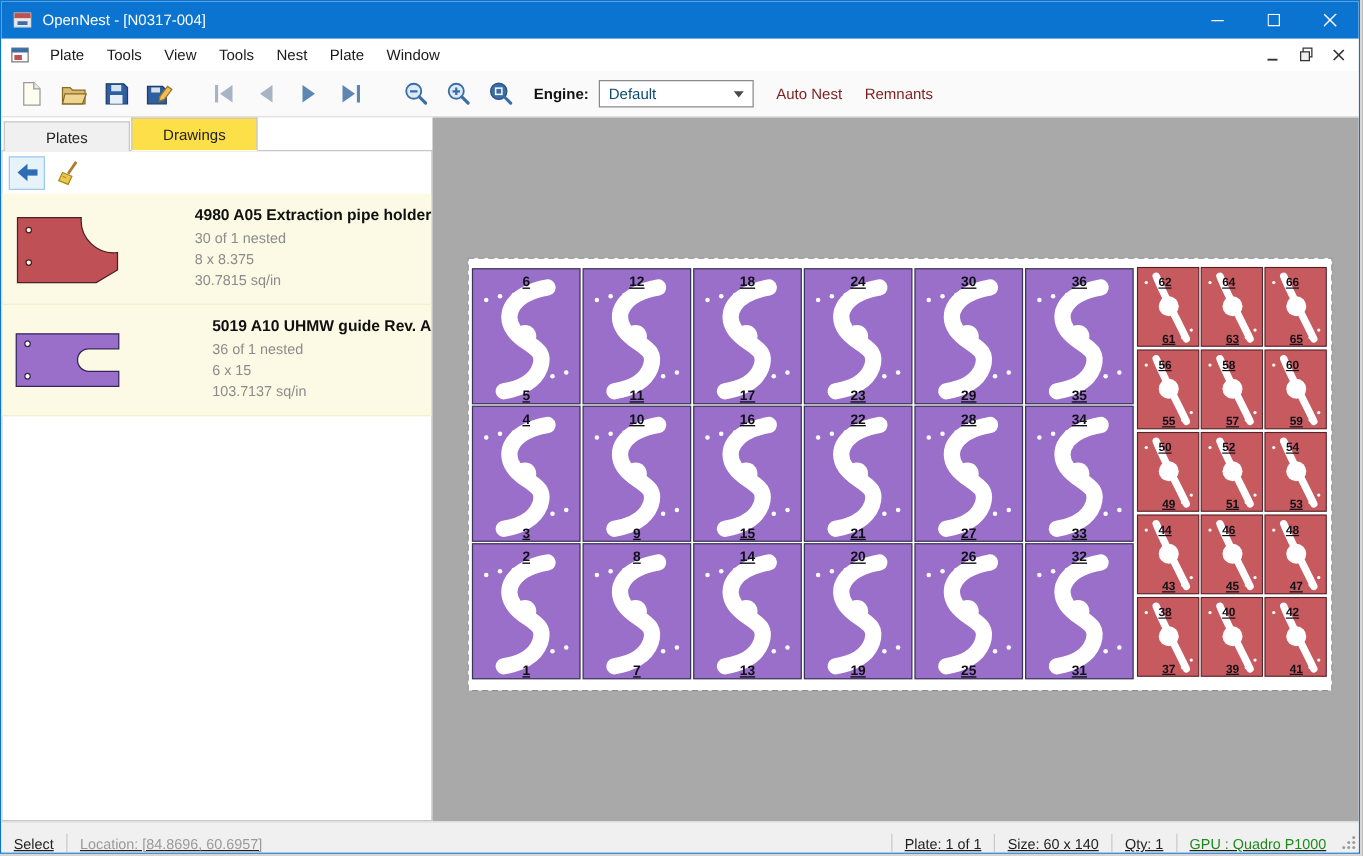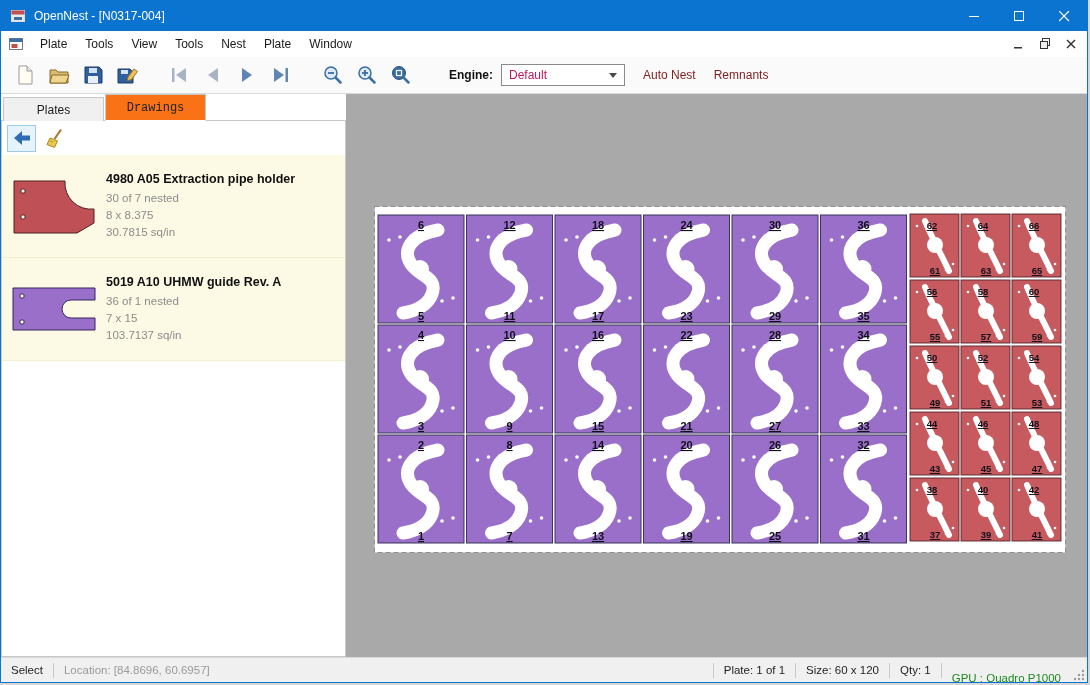--- a/index.html
+++ b/index.html
@@ -17,47 +17,47 @@
   .menubar { position:absolute; top:30px; left:0; right:0; height:26px; background:#ffffff; display:flex; align-items:center; font-size:12px; color:#1a1a1a; }
   .mdi-doc-icon { margin:0 7px 0 7px; display:flex; }
   .menu-item { padding:0 9px; line-height:26px; }
   .mdi-controls { margin-left:auto; display:flex; align-items:center; padding-right:5px; gap:4px; }
   .mdi-btn { width:22px; height:20px; display:flex; align-items:center; justify-content:center; }
 
   
   .toolbar { position:absolute; top:56px; left:0; right:0; height:37px; background:#fafafa; border-bottom:1px solid #d9d9d9; display:flex; align-items:center; padding-left:8px; }
   .tb-btn { width:32px; height:30px; display:flex; align-items:center; justify-content:center; border-radius:3px; margin-right:2px; }
   .tb-gap { width:18px; }
-  .engine-label { font-weight:bold; font-size:12px; margin:0 8px 0 30px; color:#111;text-align:right; }
-  .engine-select { width:124px; height:22px; border:1px solid #8a8a8a; background:#fff; font-size:12px; display:flex; align-items:center; padding:0 7px; color:#be185d; }
+  .engine-label { font-weight:bold; font-size:12px; margin:0 8px 0 8px; color:#111;text-align:right; }
+  .engine-select { width:124px; height:22px; border:1px solid #8a8a8a; background:#fff; font-size:12px; display:flex; align-items:center; padding:0 7px; color:#0c4a6e; }
   .engine-arrow { margin-left:auto; width:0; height:0; border-left:4px solid transparent; border-right:4px solid transparent; border-top:5px solid #4a4a4a; }
   .tb-label { font-size:12px; margin-left:18px; color:#7f1d1d; }
 
   
   .sidebar { position:absolute; top:93px; left:0; width:345px; bottom:25px; background:#fff;padding-left:22px; }
   .tabstrip { position:absolute; top:0; left:2px; right:0; height:27px; display:flex; align-items:flex-end; z-index:2; }
   .tab { width:101px; text-align:center; font-size:12px; color:#222; }
   .tab.inactive { height:24px; line-height:24px; background:#f0f0f0; border:1px solid #c8c8c8; border-bottom:none; }
-  .tab.active { height:27px; line-height:27px; background:#f97316; border:1px solid #c8c8c8; border-bottom:1px solid #fff; margin-left:1px;font-family:Liberation Mono, monospace; }
+  .tab.active { height:27px; line-height:27px; background:#fde047; border:1px solid #c8c8c8; border-bottom:1px solid #fff; margin-left:1px; }
   .sidebar-body { position:absolute; top:26px; left:0; right:0; bottom:0; border:1px solid #c8c8c8; background:#fff; }
   .side-toolbar { height:34px; display:flex; align-items:center; padding-left:5px; gap:5px; }
   .side-btn { width:29px; height:27px; display:flex; align-items:center; justify-content:center; border:1px solid transparent; }
   .side-btn.highlight { border:1px solid #9ecae8; background:#e7f3fb; }
   .part-list { }
-  .part-item { display:flex; align-items:center; background:#fcf9e4; height:103px; border-bottom:1px solid #f2eecf; }
+  .part-item { display:flex; align-items:center; background:#fcf9e4; height:89px; border-bottom:1px solid #f2eecf;justify-content:space-between; }
   .part-thumb { width:104px; display:flex; justify-content:center; flex-shrink:0; }
   .part-info { font-size:11.5px; color:#8c8c8c; line-height:17px; }
   .part-name { font-size:12.5px; font-weight:bold; color:#101010; margin-bottom:2px; }
 
   
   .canvas { position:absolute; top:93px; left:345px; right:0; bottom:25px; background:#a9a9a9; }
   .plate { position:absolute; left:28px; top:112px; width:692px; height:347px; }
 
   
-  .statusbar { position:absolute; bottom:0; left:0; right:0; height:25px; background:#f0f0f0; border-top:1px solid #d9d9d9; display:flex; align-items:center; font-size:11.5px; color:#1f1f1f; }
+  .statusbar { position:absolute; bottom:0; left:0; right:0; height:25px; background:#f0f0f0; border-top:1px solid #d9d9d9; display:flex; align-items:flex-end; font-size:11.5px; color:#1f1f1f;text-decoration:underline; }
   .sb-item { padding:0 10px; white-space:nowrap; }
   .sb-sep { width:1px; height:15px; background:#c9c9c9; flex-shrink:0; }
   .sb-loc { color:#9a9a9a; }
   .sb-spacer { flex:1; }
   .sb-grip { width:16px; height:25px; display:flex; align-items:flex-end; justify-content:flex-end; padding:0 2px 2px 0; }
 </style>
 </head>
 <body>
 
 <div class="window">
@@ -230,35 +230,35 @@
       </div>
       <div class="part-list">
         <div class="part-item">
           <span class="part-thumb">
             <svg width="90" height="62" viewBox="0 0 90 62">
               <path fill-rule="evenodd" d="M5,6 H56 A26,26 0 0 0 85,34 V48 L68,58 H5 Z M14,16 m-2.2,0 a2.2,2.2 0 1 0 4.4,0 a2.2,2.2 0 1 0 -4.4,0 M14,42 m-2.2,0 a2.2,2.2 0 1 0 4.4,0 a2.2,2.2 0 1 0 -4.4,0" stroke="#4a2023" fill="#bf5056"></path>
             </svg>
           </span>
           <div class="part-info">
             <div class="part-name">4980 A05 Extraction pipe holder</div>
-            <div>30 of 7 nested</div>
+            <div>30 of 1 nested</div>
             <div>8 x 8.375</div>
             <div>30.7815 sq/in</div>
           </div>
         </div>
         <div class="part-item">
           <span class="part-thumb">
             <svg width="90" height="62" viewBox="0 0 90 62">
               <path fill-rule="evenodd" d="M4,10 H86 V22 H62 A9,9 0 0 0 62,40 H86 V52 H4 Z M13,18 m-2.2,0 a2.2,2.2 0 1 0 4.4,0 a2.2,2.2 0 1 0 -4.4,0 M13,44 m-2.2,0 a2.2,2.2 0 1 0 4.4,0 a2.2,2.2 0 1 0 -4.4,0" stroke="#35265a" fill="#9a6fc9"></path>
             </svg>
           </span>
           <div class="part-info">
             <div class="part-name">5019 A10 UHMW guide Rev. A</div>
             <div>36 of 1 nested</div>
-            <div>7 x 15</div>
+            <div>6 x 15</div>
             <div>103.7137 sq/in</div>
           </div>
         </div>
       </div>
     </div>
   </div>
 
   <div class="canvas">
     <svg class="plate" width="692" height="347" viewBox="0 0 692 347">
         <rect x="0.5" y="0.5" width="691" height="346" fill="#ffffff" stroke="#8f8f8f" stroke-dasharray="5 3"></rect>
@@ -665,21 +665,21 @@
   </div>
 
   <div class="statusbar">
     <span class="sb-item">Select</span>
     <span class="sb-sep"></span>
     <span class="sb-item sb-loc">Location: [84.8696, 60.6957]</span>
     <span class="sb-spacer"></span>
     <span class="sb-sep"></span>
     <span class="sb-item">Plate: 1 of 1</span>
     <span class="sb-sep"></span>
-    <span class="sb-item">Size: 60 x 120</span>
+    <span class="sb-item">Size: 60 x 140</span>
     <span class="sb-sep"></span>
     <span class="sb-item">Qty: 1</span>
     <span class="sb-sep"></span>
     <span class="sb-item" style="color: rgb(30, 138, 30); margin-top: 15px;">GPU : Quadro P1000</span>
     <span class="sb-grip">
       <svg width="12" height="12">
           <g fill="#9a9a9a">
             <circle cx="10" cy="10" r="1.2"></circle>
             <circle cx="6" cy="10" r="1.2"></circle>
             <circle cx="2" cy="10" r="1.2"></circle>

